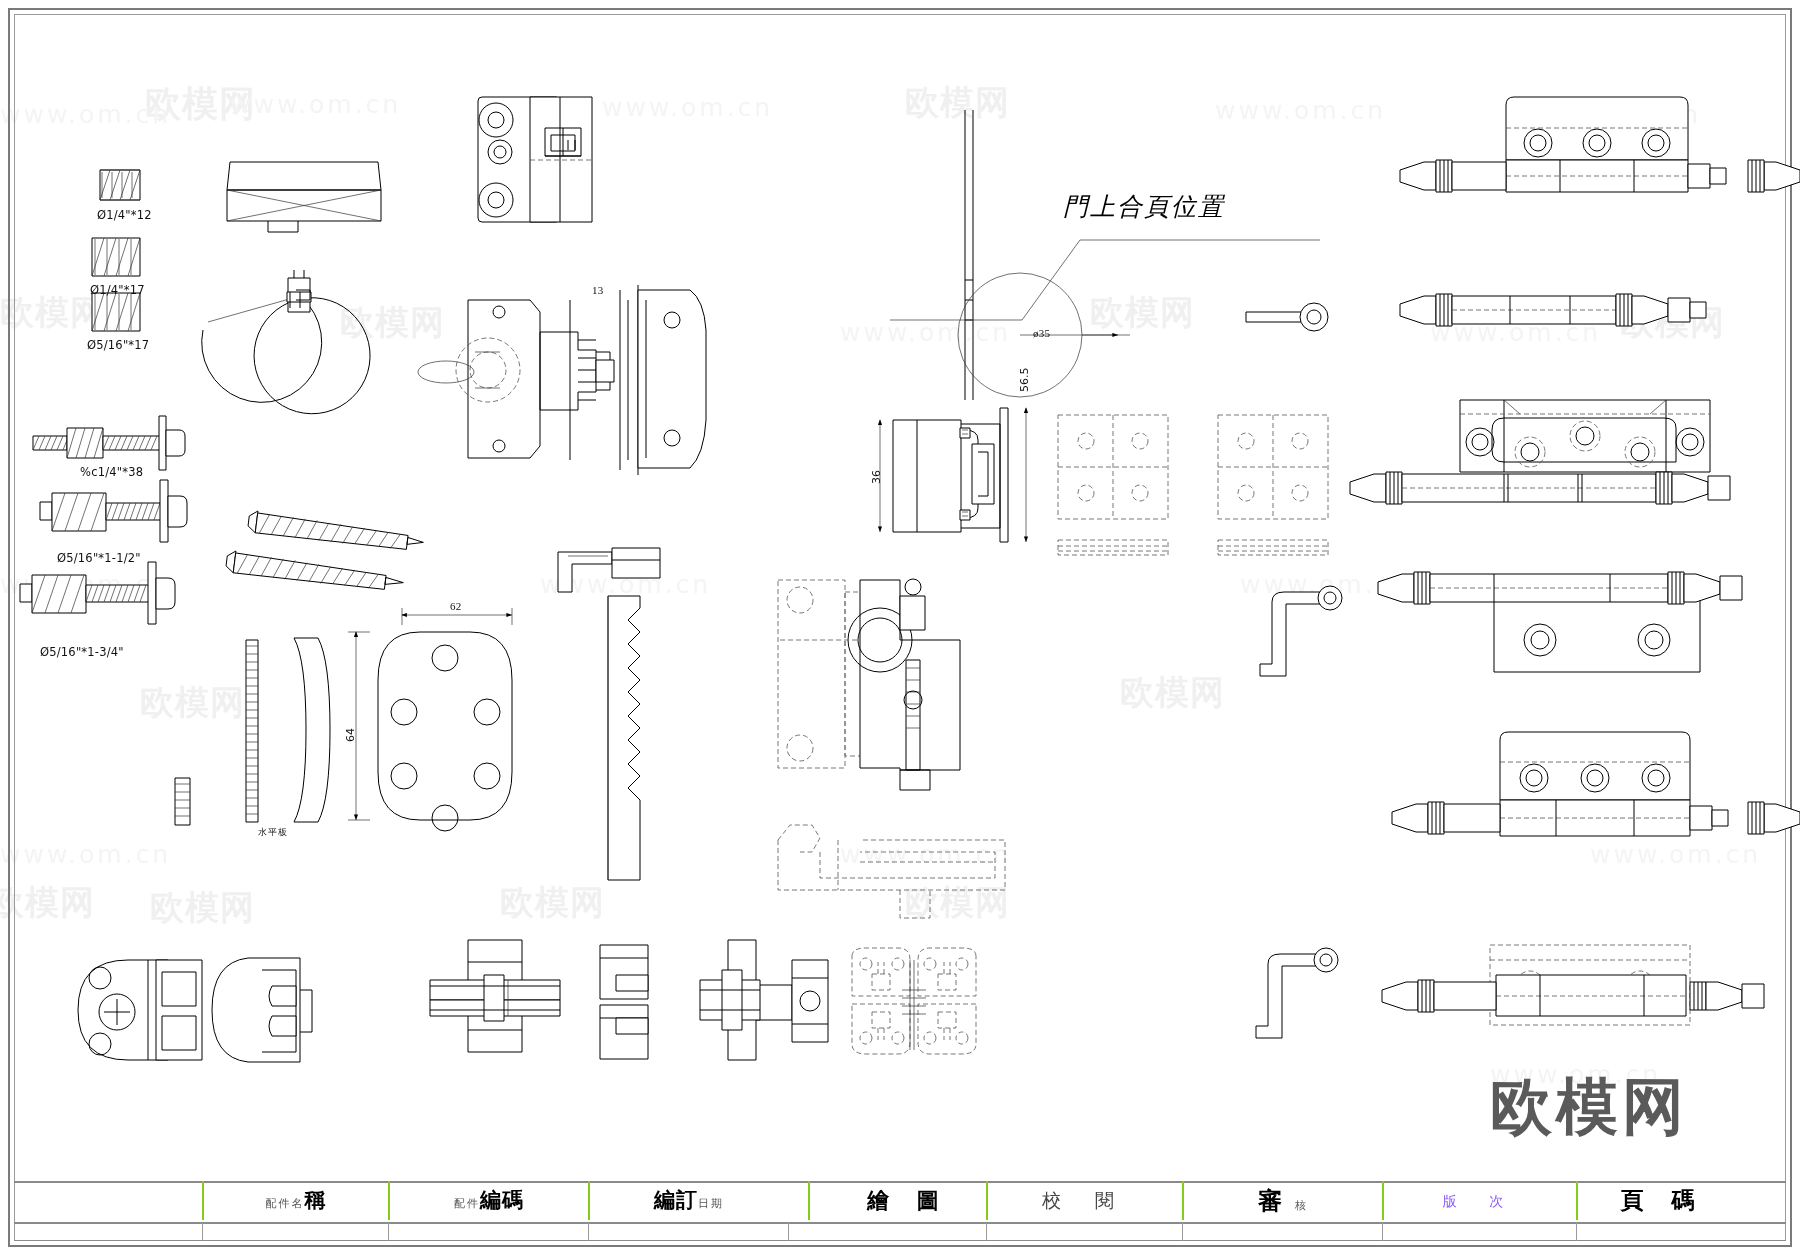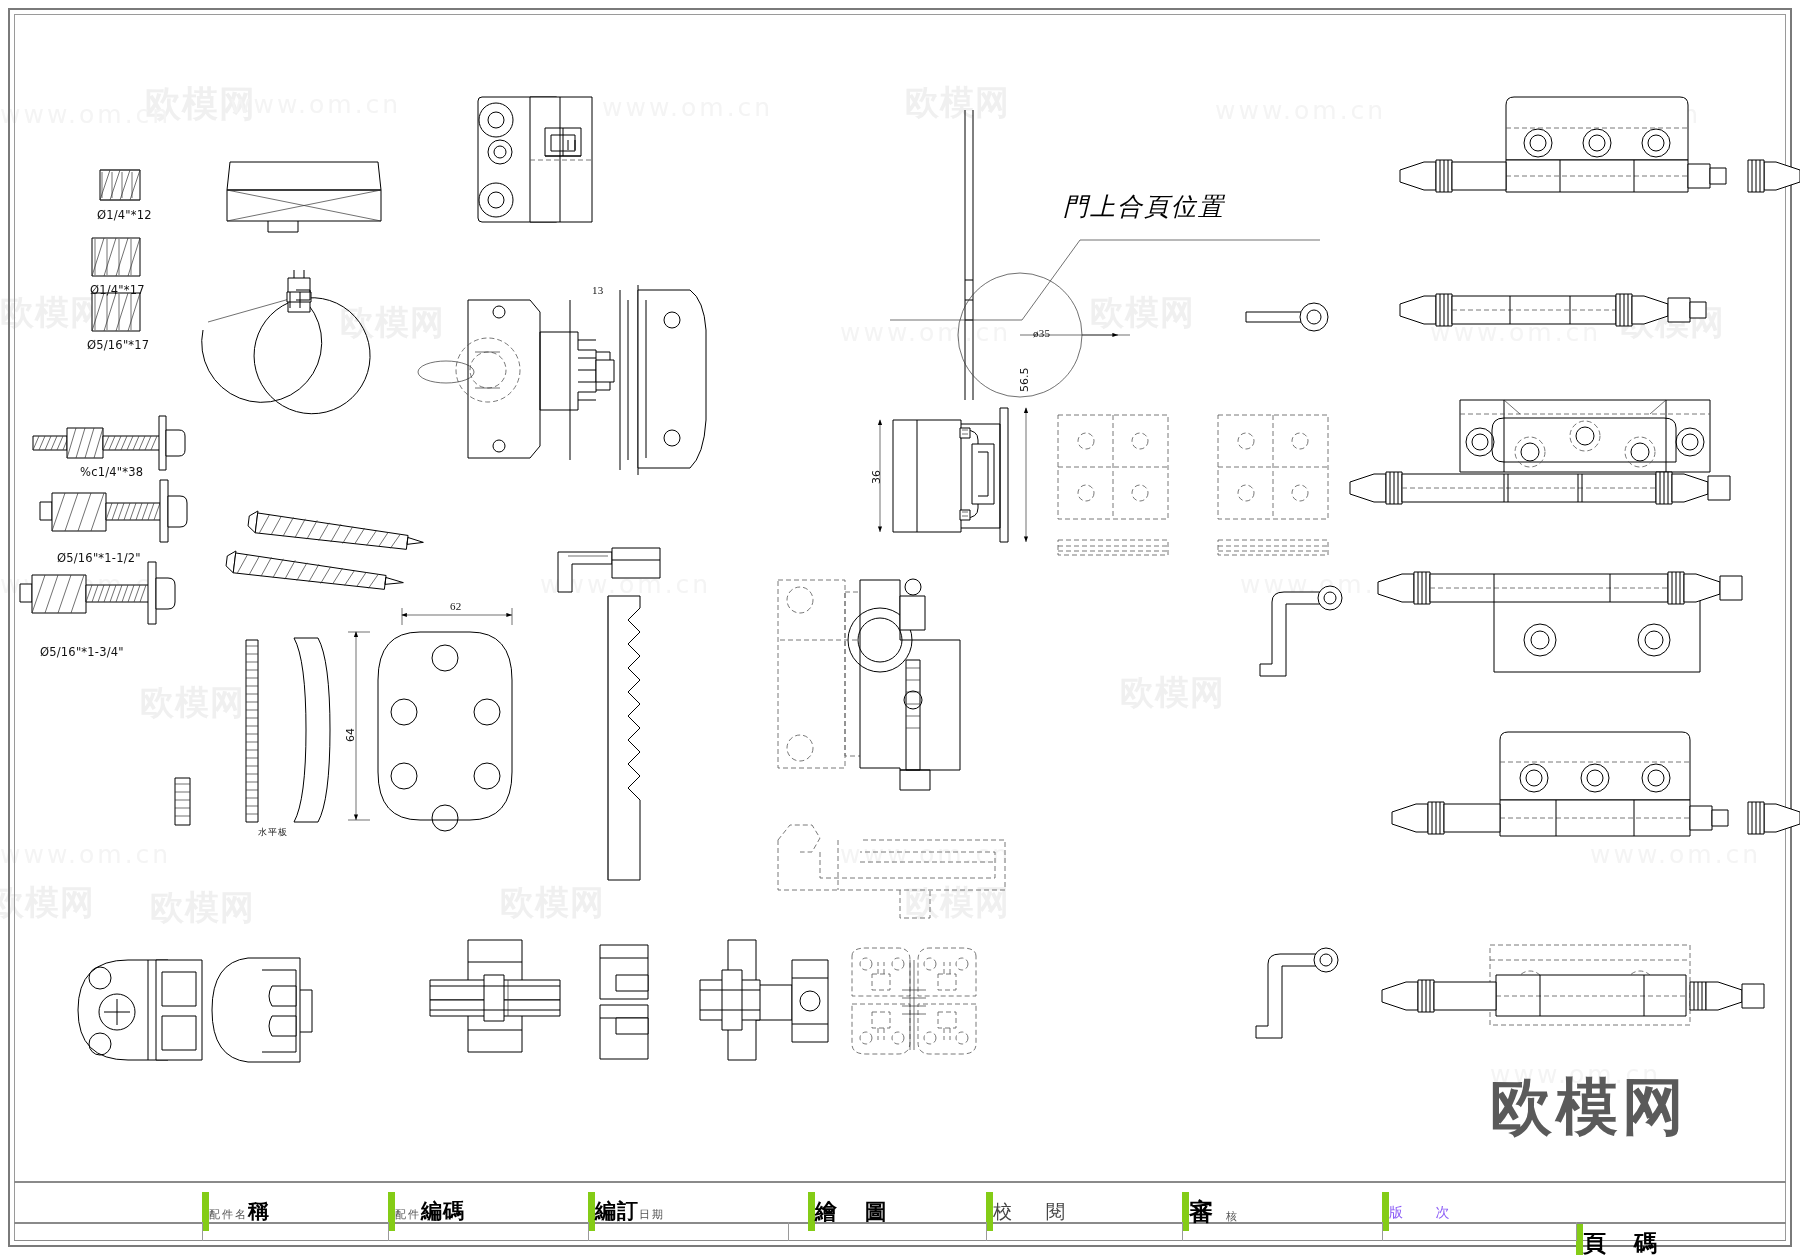--- a/index.html
+++ b/index.html
@@ -35,22 +35,22 @@
   .dim{font-size:11px;letter-spacing:0.3px;font-family:Liberation Serif, serif;}
   .dim-v{font-size:11px;transform:rotate(-90deg);transform-origin:left top;}
   .lbl{font-size:11.5px;letter-spacing:0.2px;}
   .callout{font-size:25px;font-family:"DejaVu Serif",serif;letter-spacing:2px;color:#000;}
   .tiny{font-size:9px;color:#222;letter-spacing:1px;}
 
   
   #titleblock{position:absolute;left:14px;top:1181px;width:1772px;height:60px;z-index:7;}
   .tb-grid{position:absolute;inset:0;}
   .tb-hline{position:absolute;left:0;width:100%;height:0;border-top:2px solid #8a8a8a;}
-  .tb-cell{position:absolute;top:11px;height:39px;display:flex;align-items:center;
-           box-sizing:border-box;border-left:7px solid #84cc16;}
+  .tb-cell{position:absolute;top:0;height:39px;display:flex;align-items:center;
+           justify-content:center;box-sizing:border-box;border-left:2px solid #84cc16;}
   .tb-cell2{position:absolute;top:41px;height:19px;box-sizing:border-box;
             border-left:1px solid #9a9a9a;}
   .tb-txt{display:flex;align-items:baseline;justify-content:center;
           font-family:"DejaVu Sans",sans-serif;color:#000;line-height:1;}
   .tb-s1{font-size:11px;font-weight:400;color:#555;letter-spacing:2px;}
   .tb-s3{font-size:21px;font-weight:700;color:#000;letter-spacing:1px;}
   .tb-s4{font-size:13px;font-weight:400;color:#444;letter-spacing:3px;}
   .tb-s5{font-size:22px;font-weight:700;color:#000;letter-spacing:10px;}
   .tb-s6{font-size:13px;font-weight:400;color:#8b5cf6;letter-spacing:4px;}
 </style>
@@ -626,21 +626,21 @@
       </div>
       <div class="tb-cell" style="left:1168px;width:200px;">
         <span class="tb-txt">
           <span class="tb-s3" style="font-size:24px;">審</span>
             <span class="tb-s1" style="margin-left:12px;">核</span>
         </span>
       </div>
       <div class="tb-cell" style="left:1368px;width:194px;">
         <span class="tb-txt tb-s6" style="letter-spacing:14px;font-size:14px;">版  次</span>
       </div>
-      <div class="tb-cell" style="left:1562px;width:171px;border-right:0;margin-top:32px;">
+      <div class="tb-cell" style="left:1562px;width:171px;border-right:0;">
         <span class="tb-txt tb-s5" style="font-size:23px;">頁 碼</span>
       </div>
 
       <div class="tb-cell2" style="left:188px;width:186px;"></div>
       <div class="tb-cell2" style="left:374px;width:200px;"></div>
       <div class="tb-cell2" style="left:574px;width:200px;"></div>
       <div class="tb-cell2" style="left:774px;width:198px;"></div>
       <div class="tb-cell2" style="left:972px;width:196px;"></div>
       <div class="tb-cell2" style="left:1168px;width:200px;"></div>
       <div class="tb-cell2" style="left:1368px;width:194px;"></div>

